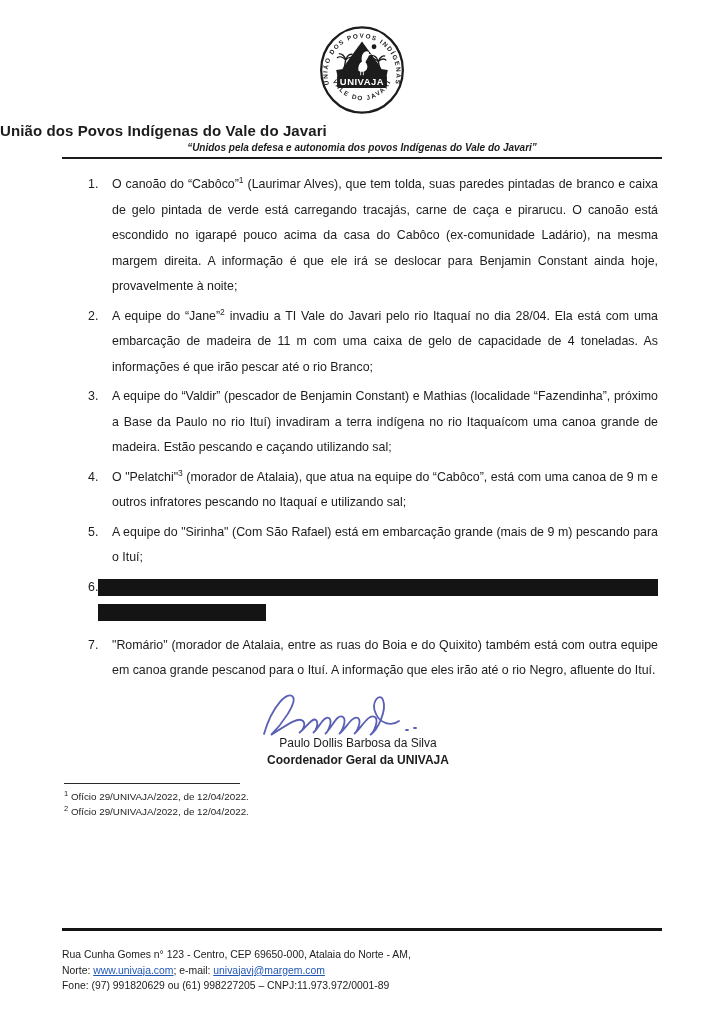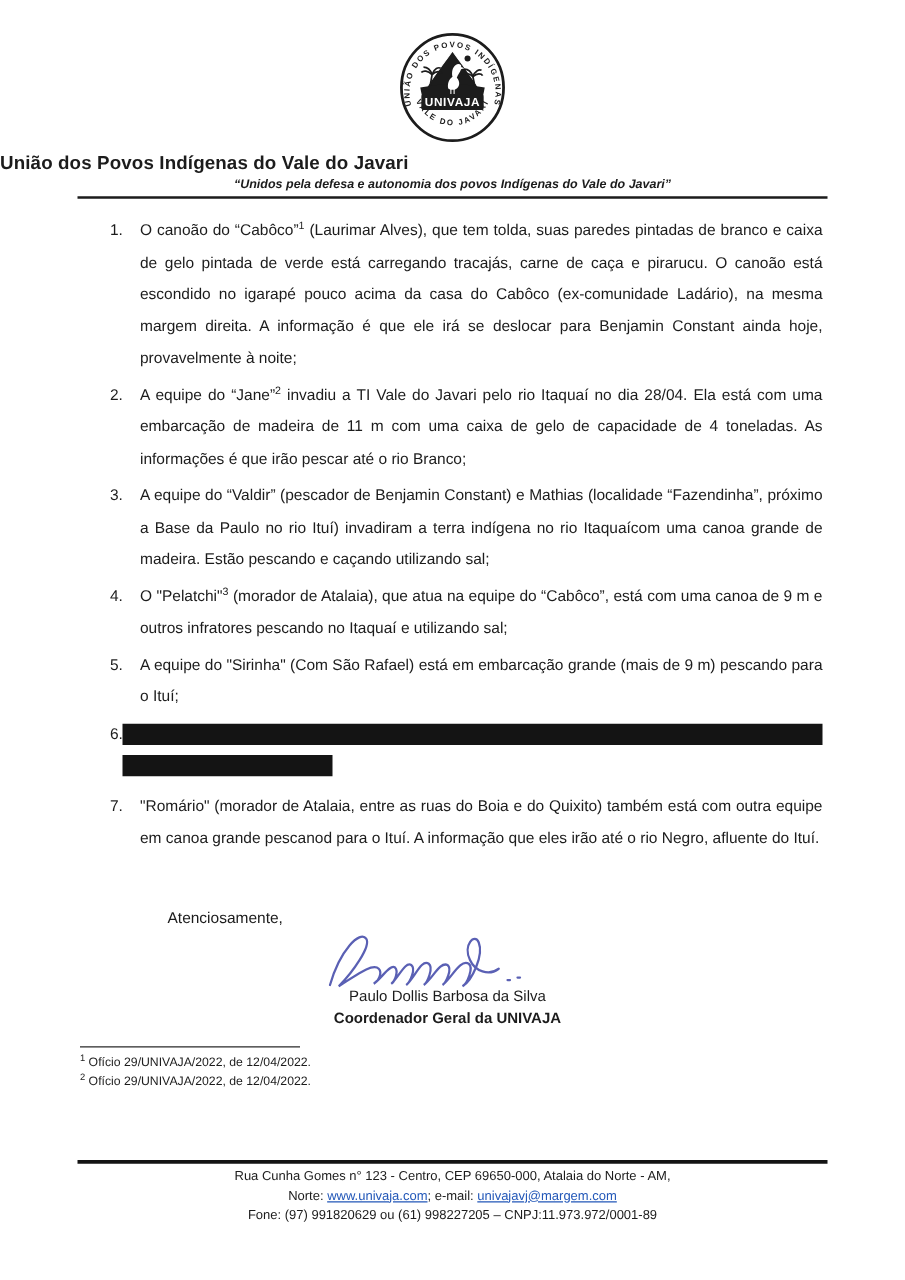--- a/index.html
+++ b/index.html
@@ -49,21 +49,21 @@
   .sig-name{font-size:12px;line-height:15px;}
   .sig-role{font-size:12px;line-height:15px;font-weight:bold;margin-top:2px;}
   
   .footnotes{margin:15px 0 0 64px;font-size:9.8px;line-height:15px;}
   .fn-rule{width:176px;border:none;border-top:1.4px solid #2a2a2a;margin:0 0 5px 0;}
   .footnote sup{font-size:7.5px;line-height:0;}
   
   .footer{
     position:absolute;left:62px;right:62px;top:928px;
     border-top:3px solid #141414;
-    padding-top:3px;text-align:center;
+    padding-top:16px;text-align:left;
     font-size:10.4px;line-height:15.5px;
   }
   .footer a{text-decoration:underline;}
 </style>
 </head>
 <body>
 
 <div class="page">
 
   <div class="logo-wrap">
@@ -140,21 +140,20 @@
           <div class="redact redact-full"></div>
           <div class="redact redact-short"></div>
         </div>
       </div>
       <div class="item">
         <div class="num">7.</div>
         <div class="body-text">"Romário" (morador de Atalaia, entre as ruas do Boia e do Quixito) também está com outra equipe em canoa grande pescanod para o Ituí. A informação que eles irão até o rio Negro, afluente do Ituí.</div>
       </div>
     </div>
 
-  <div class="closing">Atenciosamente,</div>
   <div class="sig-block">
     <svg width="200" height="52" viewBox="0 0 200 52" xmlns="http://www.w3.org/2000/svg">
       <g stroke="#5a60b4" stroke-width="1.8" fill="none" stroke-linecap="round">
         <path d="M6 46 C 14 18 30 2 35 9 C 39 15 24 36 13 47 C 33 34 41 29 45 33 C 48 36 45 43 41 45 C 48 40 54 29 58 32 C 61 35 58 43 55 45 C 61 40 66 27 71 30 C 75 33 70 44 67 46 C 74 40 79 25 85 29 C 89 32 84 44 81 46 C 88 41 94 27 100 30 C 104 33 99 44 96 46 C 103 41 110 25 117 29 C 121 32 116 45 112 47 C 120 42 129 22 125 12 C 122 4 112 14 118 26 C 122 35 133 39 141 33"></path>
         <path d="M148 42 L 150 42"></path>
         <path d="M156 40 L 158 40"></path>
       </g>
     </svg>
     <div class="sig-name">Paulo Dollis Barbosa da Silva</div>
     <div class="sig-role">Coordenador Geral da UNIVAJA</div>

